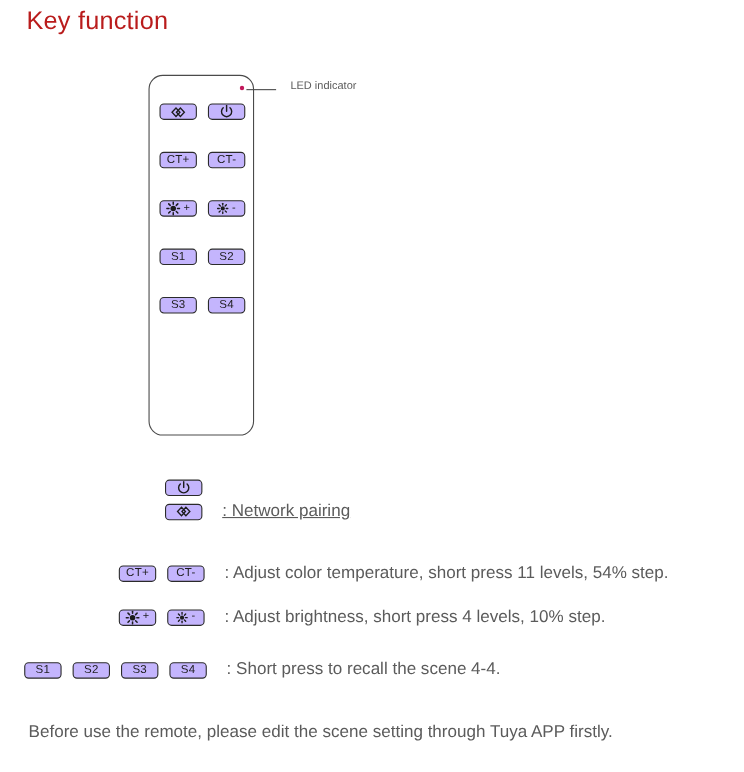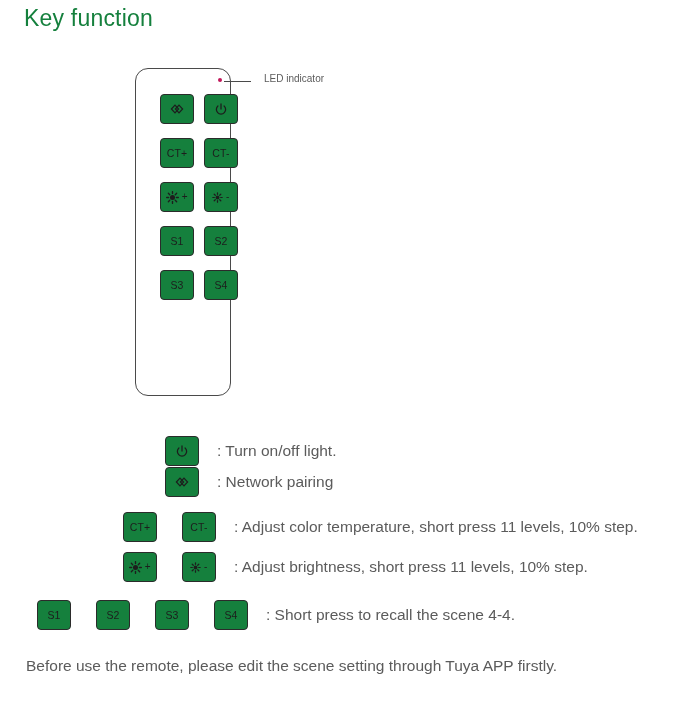--- a/index.html
+++ b/index.html
@@ -16,21 +16,21 @@
     overflow: hidden;
   }
 
   
   .page-title {
     position: absolute;
     left: 24px;
     top: 5px;
     font-size: 23px;
     font-weight: 400;
-    color: #15803d;
+    color: #b91c1c;
     letter-spacing: 0.2px;
     white-space: nowrap;
   }
 
   
   .remote {
     position: absolute;
     left: 135px;
     top: 68px;
     width: 96px;
@@ -66,33 +66,32 @@
     top: 73px;
     font-size: 10px;
     color: #5b5b5b;
     white-space: nowrap;
   }
 
   
   .key {
     position: absolute;
     width: 34px;
-    height: 30px;
+    height: 15px;
     border: 1.3px solid #2b2b2b;
     border-radius: 4px;
     box-sizing: border-box;
-    background: #15803d;
+    background: #c4b5fd;
     display: flex;
     align-items: center;
     justify-content: center;
     font-size: 10.5px;
     color: #1d1d1d;
     letter-spacing: 0.2px;
     line-height: 1;
-    margin-left: 15px;
   }
   .key .glyph { display: inline-flex; align-items: center; }
   .key .sign  { font-size: 10px; margin-left: 2.5px; color: #1d1d1d; }
 
   .col-a { left: 145px; }
   .col-b { left: 189px; }
   .row-1 { top: 94px; }
   .row-2 { top: 138px; }
   .row-3 { top: 182px; }
   .row-4 { top: 226px; }
@@ -109,21 +108,21 @@
     position: relative;
     left: auto; top: auto;
     margin-right: 10px;
   }
   .legend-text {
     font-size: 15.5px;
     color: #5b5b5b;
     margin-left: 8px;
   }
   .row-power    { left: 150px; top: 436px; }
-  .row-pair     { left: 150px; top: 467px; }
+  .row-pair     { left: 150px; top: 456px; text-decoration: underline; }
   .row-ct       { left: 108px; top: 512px; }
   .row-bright   { left: 108px; top: 552px; }
   .row-scene    { left: 22px;  top: 600px; }
 
   .footnote {
     position: absolute;
     left: 26px;
     top: 657px;
     font-size: 15.5px;
     color: #5b5b5b;
@@ -220,21 +219,20 @@
 
 <div class="legend-row row-power">
   <div class="key key-static">
     <span class="glyph">
       <svg width="12" height="13" viewBox="0 0 14 15">
         <path d="M3.4 3.4 A5.4 5.4 0 1 0 10.6 3.4" fill="none" stroke="#1d1d1d" stroke-width="1.5" stroke-linecap="round"></path>
         <line x1="7" y1="1" x2="7" y2="7" stroke="#1d1d1d" stroke-width="1.5" stroke-linecap="round"></line>
       </svg>
     </span>
   </div>
-  <span class="legend-text">: Turn on/off light.</span>
 </div>
 
 <div class="legend-row row-pair">
   <div class="key key-static">
     <span class="glyph">
       <svg width="16" height="12" viewBox="0 0 20 14">
         <path d="M3 7 L7.5 2.2 L12 7 L7.5 11.8 Z" fill="none" stroke="#1d1d1d" stroke-width="1.5"></path>
         <path d="M8 7 L12.5 2.2 L17 7 L12.5 11.8 Z" fill="none" stroke="#1d1d1d" stroke-width="1.5"></path>
       </svg>
     </span>
@@ -242,21 +240,21 @@
   <span class="legend-text">: Network pairing</span>
 </div>
 
 <div class="legend-row row-ct">
   <div class="key key-static">
     <span>CT+</span>
   </div>
   <div class="key key-static">
     <span>CT-</span>
   </div>
-  <span class="legend-text">: Adjust color temperature, short press 11 levels, 10% step.</span>
+  <span class="legend-text">: Adjust color temperature, short press 11 levels, 54% step.</span>
 </div>
 
 <div class="legend-row row-bright">
   <div class="key key-static">
     <span class="glyph">
       <svg width="13" height="13" viewBox="0 0 16 16">
         <circle cx="8" cy="8" r="3.1" fill="#1d1d1d"></circle>
         <g stroke="#1d1d1d" stroke-width="1.7" stroke-linecap="round">
           <line x1="8" y1="0.8" x2="8" y2="3.2"></line>
           <line x1="8" y1="12.8" x2="8" y2="15.2"></line>
@@ -282,21 +280,21 @@
           <line x1="12.6" y1="8" x2="14.8" y2="8"></line>
           <line x1="3.2" y1="3.2" x2="4.8" y2="4.8"></line>
           <line x1="11.2" y1="11.2" x2="12.8" y2="12.8"></line>
           <line x1="12.8" y1="3.2" x2="11.2" y2="4.8"></line>
           <line x1="4.8" y1="11.2" x2="3.2" y2="12.8"></line>
         </g>
       </svg>
     </span>
     <span class="sign">-</span>
   </div>
-  <span class="legend-text">: Adjust brightness, short press 11 levels, 10% step.</span>
+  <span class="legend-text">: Adjust brightness, short press 4 levels, 10% step.</span>
 </div>
 
 <div class="legend-row row-scene">
   <div class="key key-static">
     <span>S1</span>
   </div>
   <div class="key key-static">
     <span>S2</span>
   </div>
   <div class="key key-static">

